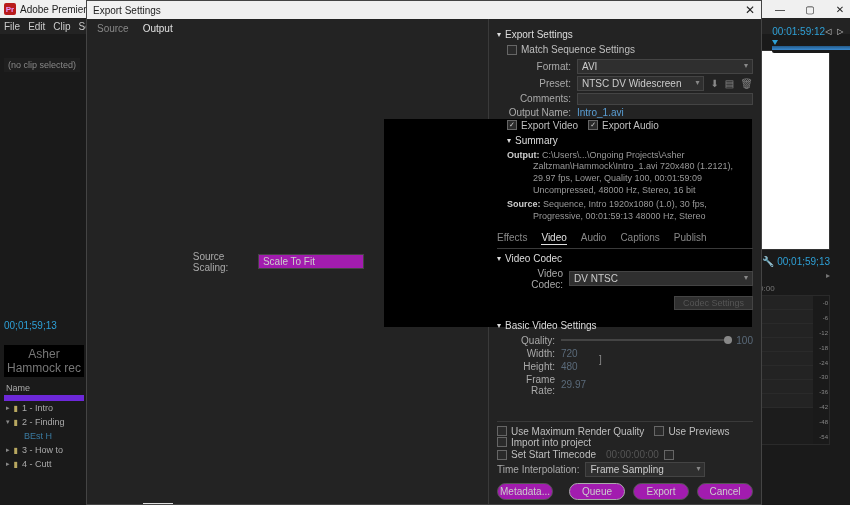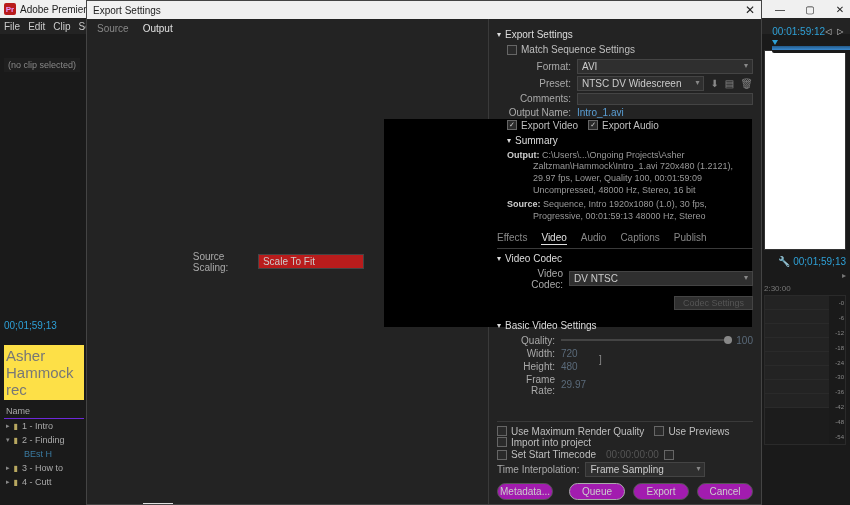--- a/index.html
+++ b/index.html
@@ -21,21 +21,21 @@
   .dialog-close { margin-left: auto; font-size: 12px; cursor: default; }
   
   .dialog-body { flex: 1; display: flex; }
   
   
   .left-panel { width: 402px; display: flex; border-right: 1px solid #3a3a3a; }
   .left-tabs { display: flex; gap: 14px; padding: 4px 10px 0; font-size: 10px; }
   .left-tabs .tab { color: #888; padding-bottom: 2px; cursor: default; }
   .left-tabs .tab.active { color: #e0e0e0; border-bottom: 1px solid #e0e0e0; }
   .scale-row { display: flex; align-items: center; gap: 8px; padding: 4px 10px; font-size: 10px; color: #aaa; }
-  .scale-select { background: #b91c1c; border: 1px solid #444; color: #ccc; font-size: 10px; width: 128px; padding: 1px 4px; }
+  .scale-select { background: #a21caf; border: 1px solid #444; color: #ccc; font-size: 10px; width: 128px; padding: 1px 4px; }
   
   .preview-area { flex: 1; display: flex; align-items: flex-start; justify-content: center; padding: 100px 10px 10px; }
   .preview-black { width: 368px; height: 208px; background: #000; }
   
   .timeline-info { padding: 6px 10px 4px; }
   .tc-row { display: flex; align-items: center; justify-content: space-between; font-size: 10px; margin-bottom: 6px; }
   .tc-left { color: #2ea0d6; }
   .tc-right { color: #ddd; }
   .tc-mid { display: flex; align-items: center; gap: 6px; color: #ccc; }
   .tc-mid .tri { font-size: 8px; }
@@ -85,28 +85,28 @@
   .btn.main { width: 58px; }
   .btn.primary { border-color: #aaa; }
   .spacer { flex: 1; }
   
   
   .bg-ws { position: absolute; inset: 0; z-index: 1; color: #555; }
   .bg-project { position: absolute; left: 4px; top: 50px; width: 80px; font-size: 9px; color: #777; }
   .bg-project .noclip { color: #888; background: #1f1f1f; padding: 2px 4px; display: inline-block; margin-top: 8px; }
   .bg-tc { position: absolute; left: 4px; top: 320px; color: #2ea0d6; font-size: 10px; }
   .bg-panel { position: absolute; left: 4px; top: 345px; width: 80px; }
-  .bg-panel .plabel { color: #777; background: #fde047; padding: 2px; font-size: 15px; }
+  .bg-panel .plabel { color: #777; background: #000000; padding: 2px; font-size: 12px; text-align: center; }
   .bg-list { margin-top: 4px; }
   .bg-row { display: flex; align-items: center; gap: 4px; color: #aaa; font-size: 9px; padding: 2px; }
   .bg-row .tw { color: #888; font-size: 7px; }
   .bg-row .fold { color: #b8a860; font-size: 8px; }
   .bg-row2 { padding-left: 20px; color: #3a7aa0; font-size: 9px; }
 
-  .bg-right { position: absolute; right: 4px; top: 50px; width: 82px; bottom: 4px; }
+  .bg-right { position: absolute; right: 20px; top: 50px; width: 82px; bottom: 4px; }
   .bg-monitor { background: #fff; height: 200px; margin-bottom: 6px; border: 1px solid #333; }
   .bg-rtc { color: #2ea0d6; font-size: 10px; text-align: right; margin-bottom: 4px; }
   .bg-timeline { height: 150px; background: #1c1c1c; border: 1px solid #2a2a2a; position: relative; display: flex; }
   .bg-tracks { flex: 1; }
   .bg-track-row { height: 14px; border-bottom: 1px solid #2a2a2a; background: #232323; font-size: 7px; color: #666; padding-left: 2px; }
   .bg-meters { width: 16px; background: #1a1a1a; display: flex; flex-direction: column; justify-content: space-around; font-size: 6px; color: #4a6; text-align: right; padding-right: 1px; }
   .bg-meters div { color: #888; }
   
   .small-dd { background: #1d4ed8; border: 1px solid #444; color: #ccc; padding: 0 14px 0 4px; font-size: 9px; position: relative; }
   .small-dd::after { content: "▾"; position: absolute; right: 3px; top: 0; font-size: 7px; color: #888; }
@@ -133,21 +133,21 @@
     <span>Sequen</span>
   </div>
 
   <div class="bg-project">
     <div class="noclip">(no clip selected)</div>
   </div>
   <div class="bg-tc">00;01;59;13</div>
   <div class="bg-panel">
     <div class="plabel">Asher Hammock rec</div>
     <div class="bg-list">
-      <div class="bg-row" style="border-bottom:1px solid #6d28d9;">
+      <div class="bg-row" style="border-bottom:6px solid #6d28d9;">
           <span>Name</span>
         </div>
       <div class="bg-row">
           <span class="tw">▸</span>
           <span class="fold">▮</span>
           <span>1 - Intro</span>
         </div>
       <div class="bg-row">
           <span class="tw">▾</span>
           <span class="fold">▮</span>

